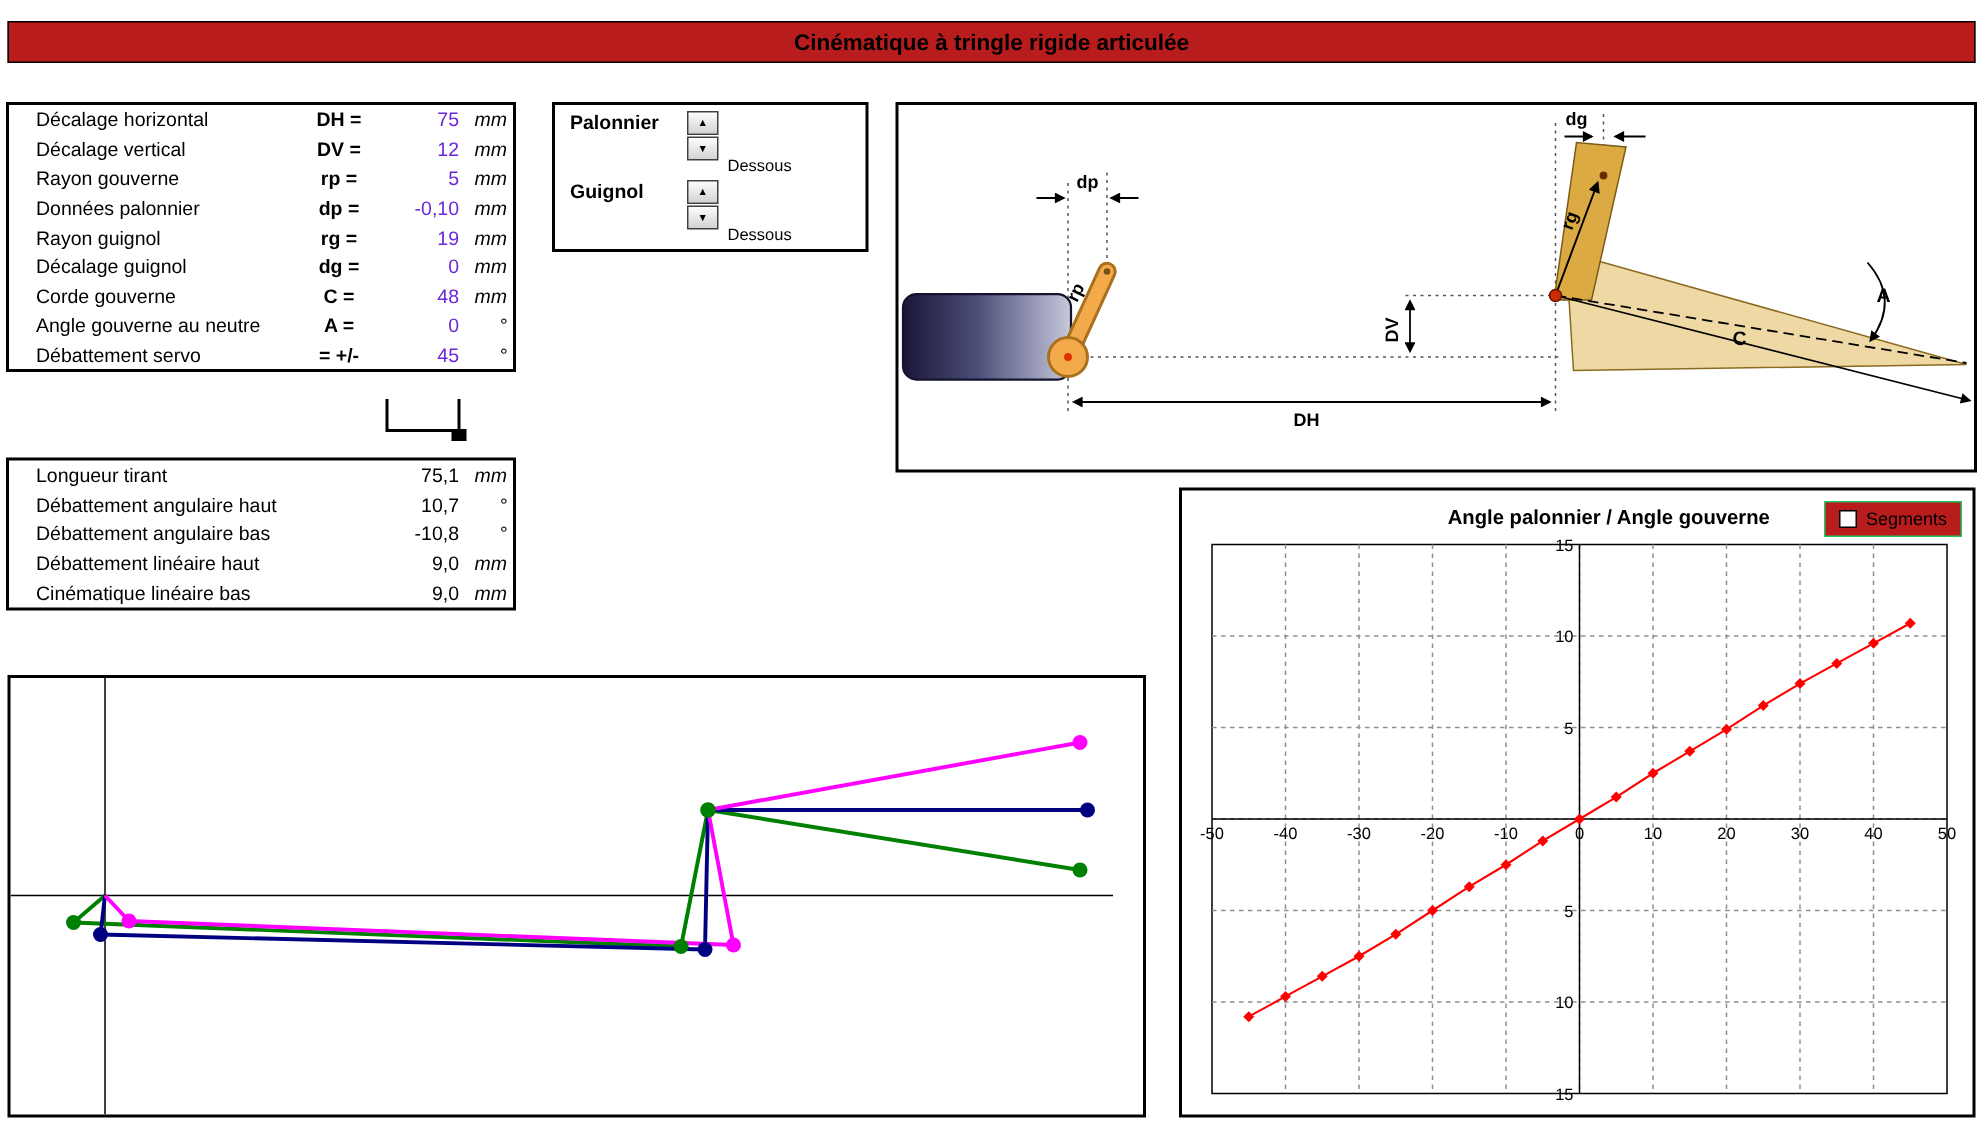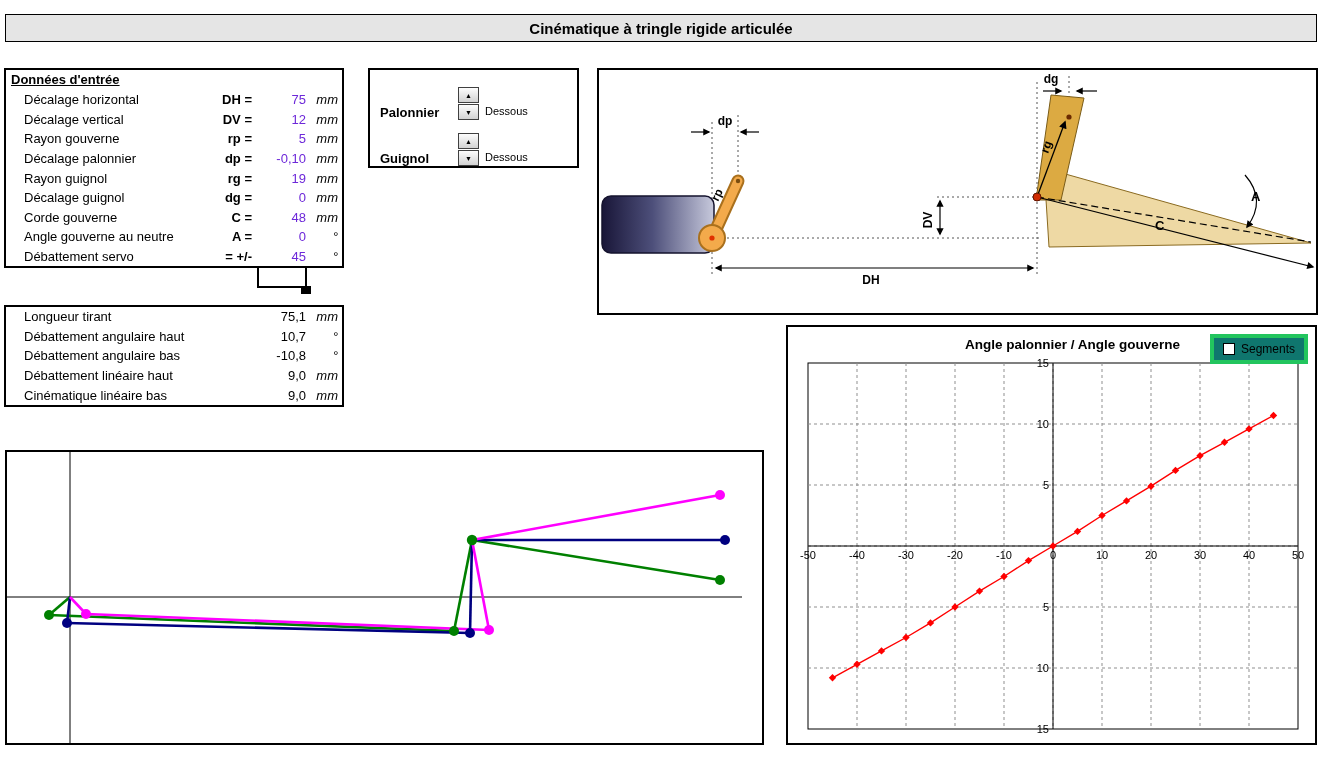--- a/index.html
+++ b/index.html
@@ -2,94 +2,93 @@
 <html><head>
 <meta charset="utf-8">
 <style>
   html,body{margin:0;padding:0;}
   body{
     width:1325px;height:759px;position:relative;background:#ffffff;
     font-family:"Liberation Sans",sans-serif;color:#000;overflow:hidden;
   }
   .title-bar{
     position:absolute;left:5px;top:14px;width:1312px;height:28px;
-    background:#e5e5e5;border:1px solid #000;box-sizing:border-box;
+    background:#b91c1c;border:1px solid #000;box-sizing:border-box;
     display:flex;align-items:center;justify-content:center;
     font-weight:bold;font-size:15px;
   }
   .panel{position:absolute;background:#fff;border:2px solid #000;box-sizing:border-box;}
   
   .inputs-panel{left:4px;top:68px;width:340px;}
   .results-panel{left:4px;top:305px;width:340px;}
   .t-header{font-weight:bold;text-decoration:underline;height:20px;line-height:20px;padding-left:5px;font-size:13px;}
   .t-row{display:grid;align-items:center;height:19.6px;padding:0 4px 0 18px;font-size:13px;}
   .inputs-panel .t-row{grid-template-columns:1fr 52px 54px 32px;}
   .results-panel .t-row{grid-template-columns:1fr 68px 32px;}
-  .t-sym{font-weight:bold;text-align:right;white-space:nowrap;}
+  .t-sym{font-weight:bold;text-align:center;white-space:nowrap;}
   .t-val{text-align:right;}
   .t-val.blue{color:#6d28d9;}
   .t-unit{font-style:italic;padding-left:6px;text-align:right;}
   
   .clevis{position:absolute;left:250px;top:266px;}
   
   .controls-panel{left:368px;top:68px;width:211px;height:100px;padding-top:4px;}
-  .ctrl-row{display:flex;align-items:flex-end;height:46px;padding-left:10px;}
+  .ctrl-row{display:flex;align-items:flex-start;height:46px;padding-left:10px;}
   .ctrl-label{font-weight:bold;font-size:13px;width:78px;}
   .spinner{display:flex;flex-direction:column;}
   .spin-btn{
     width:21px;height:16px;border:1px solid #404040;background:linear-gradient(#fdfdfd,#d2d2d2);
     display:flex;align-items:center;justify-content:center;padding:0;margin:0;cursor:pointer;
   }
   .spin-btn + .spin-btn{margin-top:1px;}
   .spin-icon{font-size:7px;line-height:1;}
   .ctrl-value{font-size:11px;margin-left:6px;align-self:flex-end;padding-bottom:3px;}
   
   .diagram-panel{left:597px;top:68px;width:721px;height:247px;}
   .diagram-panel svg{display:block;}
   .dim{font-weight:bold;font-size:12px;}
   
   .chart-panel{left:786px;top:325px;width:531px;height:420px;}
   .chart-title{position:absolute;top:10px;left:0;right:0;text-align:center;font-weight:bold;font-size:13.5px;padding-left:42px;}
   .segments-box{
-    position:absolute;top:7px;right:7px;border:4px solid #22c55e;background:#0f766e;
+    position:absolute;top:7px;right:7px;border:1px solid #22c55e;background:#b91c1c;
     display:flex;align-items:center;gap:6px;padding:4px 9px;font-size:12px;
   }
   .checkbox{width:12px;height:12px;border:1px solid #000;background:#fff;display:inline-block;box-sizing:border-box;}
   .chart-panel svg{position:absolute;left:0;top:0;}
   
   .linkage-panel{left:5px;top:450px;width:759px;height:295px;}
   svg text{font-family:"Liberation Sans",sans-serif;}
 </style>
 </head>
 <body>
 
 <div class="title-bar">Cinématique à tringle rigide articulée</div>
 
 <div class="panel inputs-panel">
-  <div class="t-header">Données d'entrée</div>
   <div class="t-row">
     <span class="t-label">Décalage horizontal</span>
     <span class="t-sym">DH =</span>
     <span class="t-val blue">75</span>
     <span class="t-unit">mm</span>
   </div>
   <div class="t-row">
     <span class="t-label">Décalage vertical</span>
     <span class="t-sym">DV =</span>
     <span class="t-val blue">12</span>
     <span class="t-unit">mm</span>
   </div>
   <div class="t-row">
     <span class="t-label">Rayon gouverne</span>
     <span class="t-sym">rp =</span>
     <span class="t-val blue">5</span>
     <span class="t-unit">mm</span>
   </div>
   <div class="t-row">
-    <span class="t-label">Décalage palonnier</span>
+    <span class="t-label">Données palonnier</span>
     <span class="t-sym">dp =</span>
     <span class="t-val blue">-0,10</span>
     <span class="t-unit">mm</span>
   </div>
   <div class="t-row">
     <span class="t-label">Rayon guignol</span>
     <span class="t-sym">rg =</span>
     <span class="t-val blue">19</span>
     <span class="t-unit">mm</span>
   </div>

